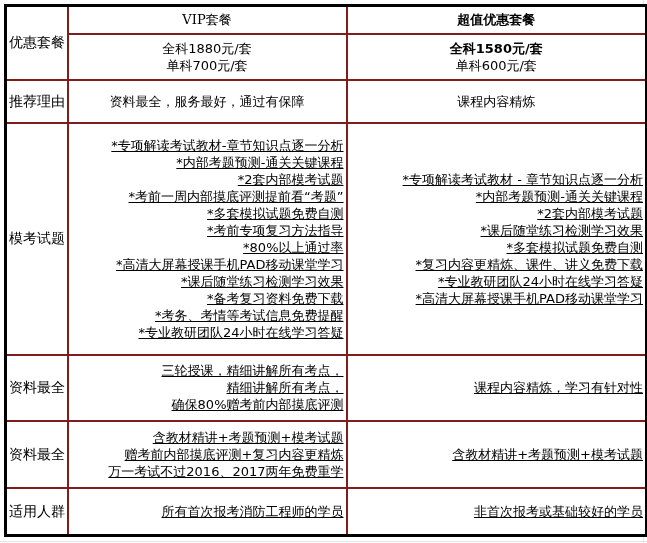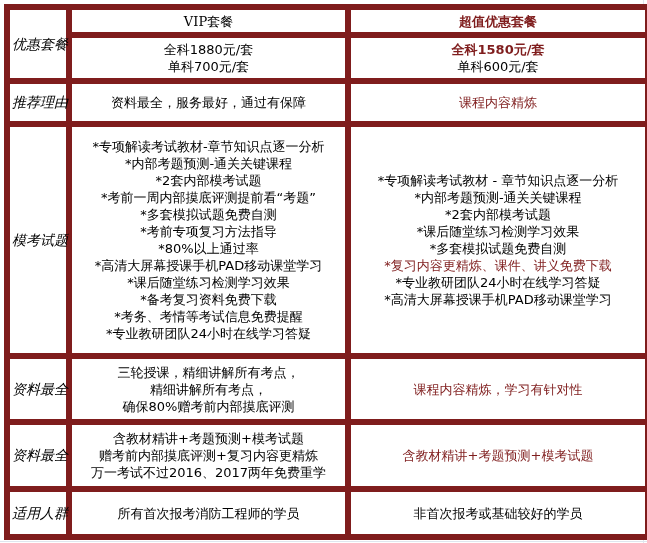--- a/index.html
+++ b/index.html
@@ -10,29 +10,29 @@
   }
   .gridline-v { position: absolute; top: 0; bottom: 0; width: 1px; background: #dfe6ee; }
   .gridline-h { position: absolute; left: 0; right: 0; height: 1px; background: #dfe6ee; }
   table.cmp {
     position: absolute; left: 4px; top: 4px;
     width: 641px; border-collapse: collapse; table-layout: fixed;
     border: 3px solid #000;
     background: #fff;
   }
   table.cmp td {
-    border: 6px solid #7f1d1d;
+    border: 2px solid #7f1d1d;
     padding: 0 2px;
     line-height: 17px;
     vertical-align: middle;
   }
-  td.label { text-align: center; font-size: 14px; padding: 0; white-space: nowrap; font-style: italic; }
+  td.label { text-align: center; font-size: 14px; padding: 0; white-space: nowrap; }
   td.center { text-align: center; }
-  td.left { text-align: center; }
-  .red { color: #7f1d1d; }
+  td.left { text-align: right; text-decoration: underline; }
+  .red { color: #000000; }
   .bold { font-weight: bold; }
   .mono { font-family: "DejaVu Serif", "Liberation Serif", serif; }
   .list-line { display: block; white-space: nowrap; }
   .row-h1 { height: 28px; }
   .row-h2 { height: 46px; }
   .row-h3 { height: 43px; }
   .row-h4 { height: 232px; }
   .row-h5 { height: 66px; }
   .row-h6 { height: 67px; }
   .row-h7 { height: 48px; }

